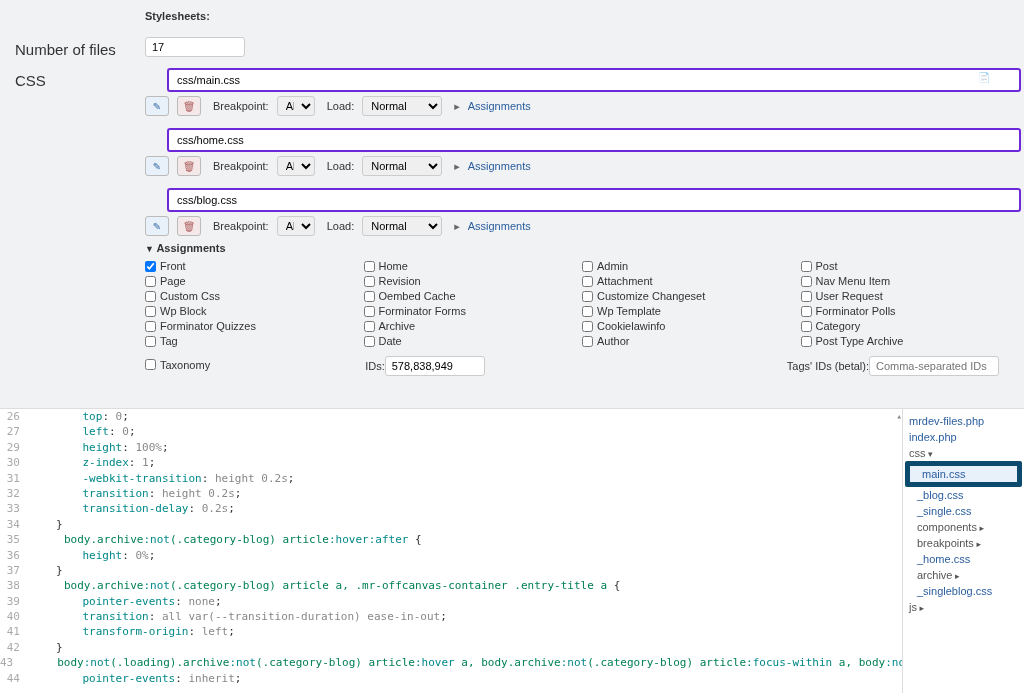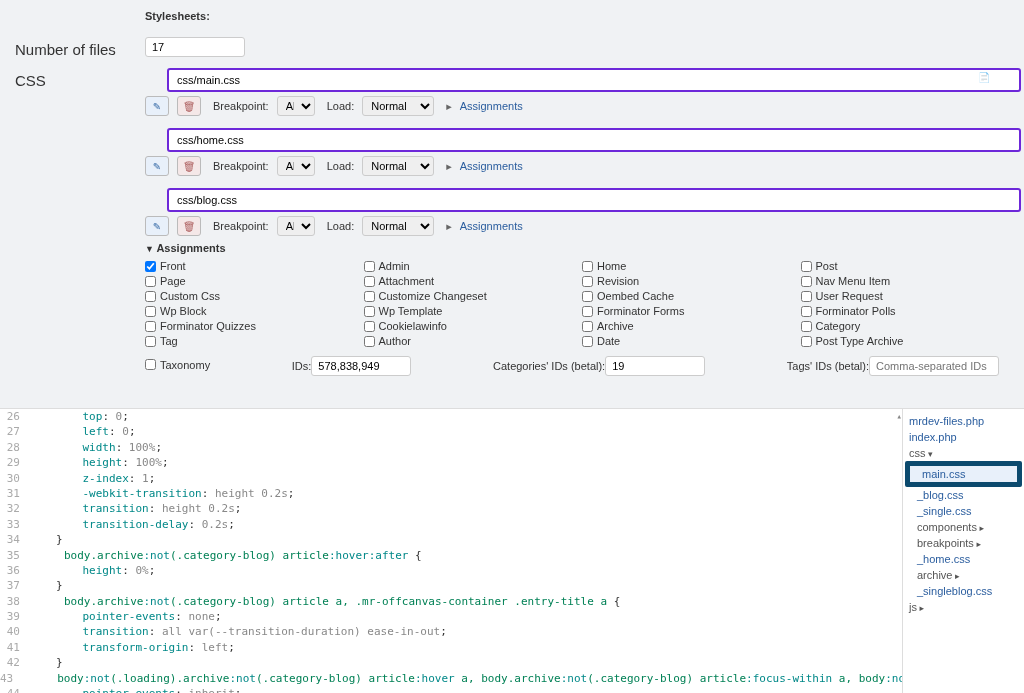--- a/index.html
+++ b/index.html
@@ -14,21 +14,21 @@
 .css-path-input { width: 100%; padding: 4px 8px; border: 2px solid #6d28d9; border-radius: 3px; font-size: 11px; margin-bottom: 4px; position: relative; margin-left: 22px; }
 .css-path-wrapper { position: relative; }
 .doc-icon { position: absolute; right: 8px; top: 4px; font-size: 10px; color: #888; }
 .css-controls { display: flex; align-items: center; gap: 8px; font-size: 11px; }
 .icon-btn { width: 24px; height: 20px; border: 1px solid #bbb; border-radius: 3px; display: flex; align-items: center; justify-content: center; cursor: pointer; font-size: 10px; }
 .edit-btn { background: #e8f0fa; color: #3a6da8; }
 .trash-btn { background: #f5e8e8; color: #a85555; }
 .ctrl-label { margin-left: 4px; }
 .select-ctrl { padding: 2px 4px; border: 1px solid #ccc; border-radius: 3px; font-size: 11px; }
 .select-bp { width: 38px; }
-.select-load { width: 72px; }
+.select-load { width: 80px; }
 .arrow { color: #666; margin-left: 4px; }
 .assign-link { color: #2a5d9e; font-size: 11px; }
 .assignments-panel { margin-top: 6px; }
 .assign-header { font-weight: bold; font-size: 11px; margin-bottom: 6px; }
 .assign-header::before { content: "▼ "; font-size: 9px; }
 .assign-cols { display: flex; gap: 20px; }
 .assign-col { flex: 1; }
 .assign-item { display: flex; align-items: center; gap: 4px; margin-bottom: 3px; font-size: 11px; }
 .assign-item input[type=checkbox] { width: 11px; height: 11px; }
 .bottom-row { display: flex; align-items: center; gap: 8px; margin-top: 6px; font-size: 11px; }
@@ -133,20 +133,46 @@
                   <span>Forminator Quizzes</span>
                 </label>
                 <label class="assign-item">
                   <input type="checkbox" style="">
                   <span>Tag</span>
                 </label>
               </div>
               <div class="assign-col">
                 <label class="assign-item">
                   <input type="checkbox" style="">
+                  <span>Home</span>
+                </label>
+                <label class="assign-item">
+                  <input type="checkbox" style="">
+                  <span>Revision</span>
+                </label>
+                <label class="assign-item">
+                  <input type="checkbox" style="">
+                  <span>Oembed Cache</span>
+                </label>
+                <label class="assign-item">
+                  <input type="checkbox" style="">
+                  <span>Forminator Forms</span>
+                </label>
+                <label class="assign-item">
+                  <input type="checkbox" style="">
+                  <span>Archive</span>
+                </label>
+                <label class="assign-item">
+                  <input type="checkbox" style="">
+                  <span>Date</span>
+                </label>
+              </div>
+              <div class="assign-col">
+                <label class="assign-item">
+                  <input type="checkbox" style="">
                   <span>Admin</span>
                 </label>
                 <label class="assign-item">
                   <input type="checkbox" style="">
                   <span>Attachment</span>
                 </label>
                 <label class="assign-item">
                   <input type="checkbox" style="">
                   <span>Customize Changeset</span>
                 </label>
@@ -154,46 +180,20 @@
                   <input type="checkbox" style="">
                   <span>Wp Template</span>
                 </label>
                 <label class="assign-item">
                   <input type="checkbox" style="">
                   <span>Cookielawinfo</span>
                 </label>
                 <label class="assign-item">
                   <input type="checkbox" style="">
                   <span>Author</span>
-                </label>
-              </div>
-              <div class="assign-col">
-                <label class="assign-item">
-                  <input type="checkbox" style="">
-                  <span>Home</span>
-                </label>
-                <label class="assign-item">
-                  <input type="checkbox" style="">
-                  <span>Revision</span>
-                </label>
-                <label class="assign-item">
-                  <input type="checkbox" style="">
-                  <span>Oembed Cache</span>
-                </label>
-                <label class="assign-item">
-                  <input type="checkbox" style="">
-                  <span>Forminator Forms</span>
-                </label>
-                <label class="assign-item">
-                  <input type="checkbox" style="">
-                  <span>Archive</span>
-                </label>
-                <label class="assign-item">
-                  <input type="checkbox" style="">
-                  <span>Date</span>
                 </label>
               </div>
               <div class="assign-col">
                 <label class="assign-item">
                   <input type="checkbox" style="">
                   <span>Post</span>
                 </label>
                 <label class="assign-item">
                   <input type="checkbox" style="">
                   <span>Nav Menu Item</span>
@@ -220,42 +220,37 @@
               <label class="assign-item">
                 <input type="checkbox" style="">
                 <span>Taxonomy</span>
               </label>
               <span class="spacer"></span>
               <div class="group">
                 <span>IDs:</span>
                 <input class="txt-input" value="578,838,949" style="">
               </div>
               <span class="spacer"></span>
-              <div class="group">
-                <span>Categories' IDs (betal):</span>
-                <input class="txt-input" value="19" style="">
-              </div>
               <span class="spacer"></span>
               <div class="group">
                 <span>Tags' IDs (betal):</span>
                 <input class="txt-input" style="width: 130px;" placeholder="Comma-separated IDs">
               </div>
             </div>
           </div>
         </div>
       </div>
   </div>
 </div>
 
 <div class="editor-area">
   <div class="code-panel" id="code-panel">
     <span class="scroll-ind">▴</span>
   <div class="code-line"><span class="gutter">26</span><span class="code-text">    <span class="kw-teal">top</span>:<span class="kw-gray"> 0</span>;</span></div>
       <div class="code-line"><span class="gutter">27</span><span class="code-text">    <span class="kw-teal">left</span>:<span class="kw-gray"> 0</span>;</span></div>
-      <div class="code-line"><span class="gutter">28</span><span class="code-text">    <span class="kw-teal">width</span>:<span class="kw-gray"> 100%</span>;</span></div>
       <div class="code-line"><span class="gutter">29</span><span class="code-text">    <span class="kw-teal">height</span>:<span class="kw-gray"> 100%</span>;</span></div>
       <div class="code-line"><span class="gutter">30</span><span class="code-text">    <span class="kw-teal">z-index</span>:<span class="kw-gray"> 1</span>;</span></div>
       <div class="code-line"><span class="gutter">31</span><span class="code-text">    <span class="kw-teal">-webkit-transition</span>:<span class="kw-gray"> height 0.2s</span>;</span></div>
       <div class="code-line"><span class="gutter">32</span><span class="code-text">    <span class="kw-teal">transition</span>:<span class="kw-gray"> height 0.2s</span>;</span></div>
       <div class="code-line"><span class="gutter">33</span><span class="code-text">    <span class="kw-teal">transition-delay</span>:<span class="kw-gray"> 0.2s</span>;</span></div>
       <div class="code-line"><span class="gutter">34</span><span class="code-text">}</span></div>
       <div class="code-line"><span class="gutter">35</span><span class="code-text"><span class="kw-green">body.archive<span class="kw-teal">:not</span>(.category-blog) article<span class="kw-teal">:hover</span><span class="kw-teal">:after</span> </span>{</span></div>
       <div class="code-line"><span class="gutter">36</span><span class="code-text">    <span class="kw-teal">height</span>:<span class="kw-gray"> 0%</span>;</span></div>
       <div class="code-line"><span class="gutter">37</span><span class="code-text">}</span></div>
       <div class="code-line"><span class="gutter">38</span><span class="code-text"><span class="kw-green">body.archive<span class="kw-teal">:not</span>(.category-blog) article a, .mr-offcanvas-container .entry-title a </span>{</span></div>

